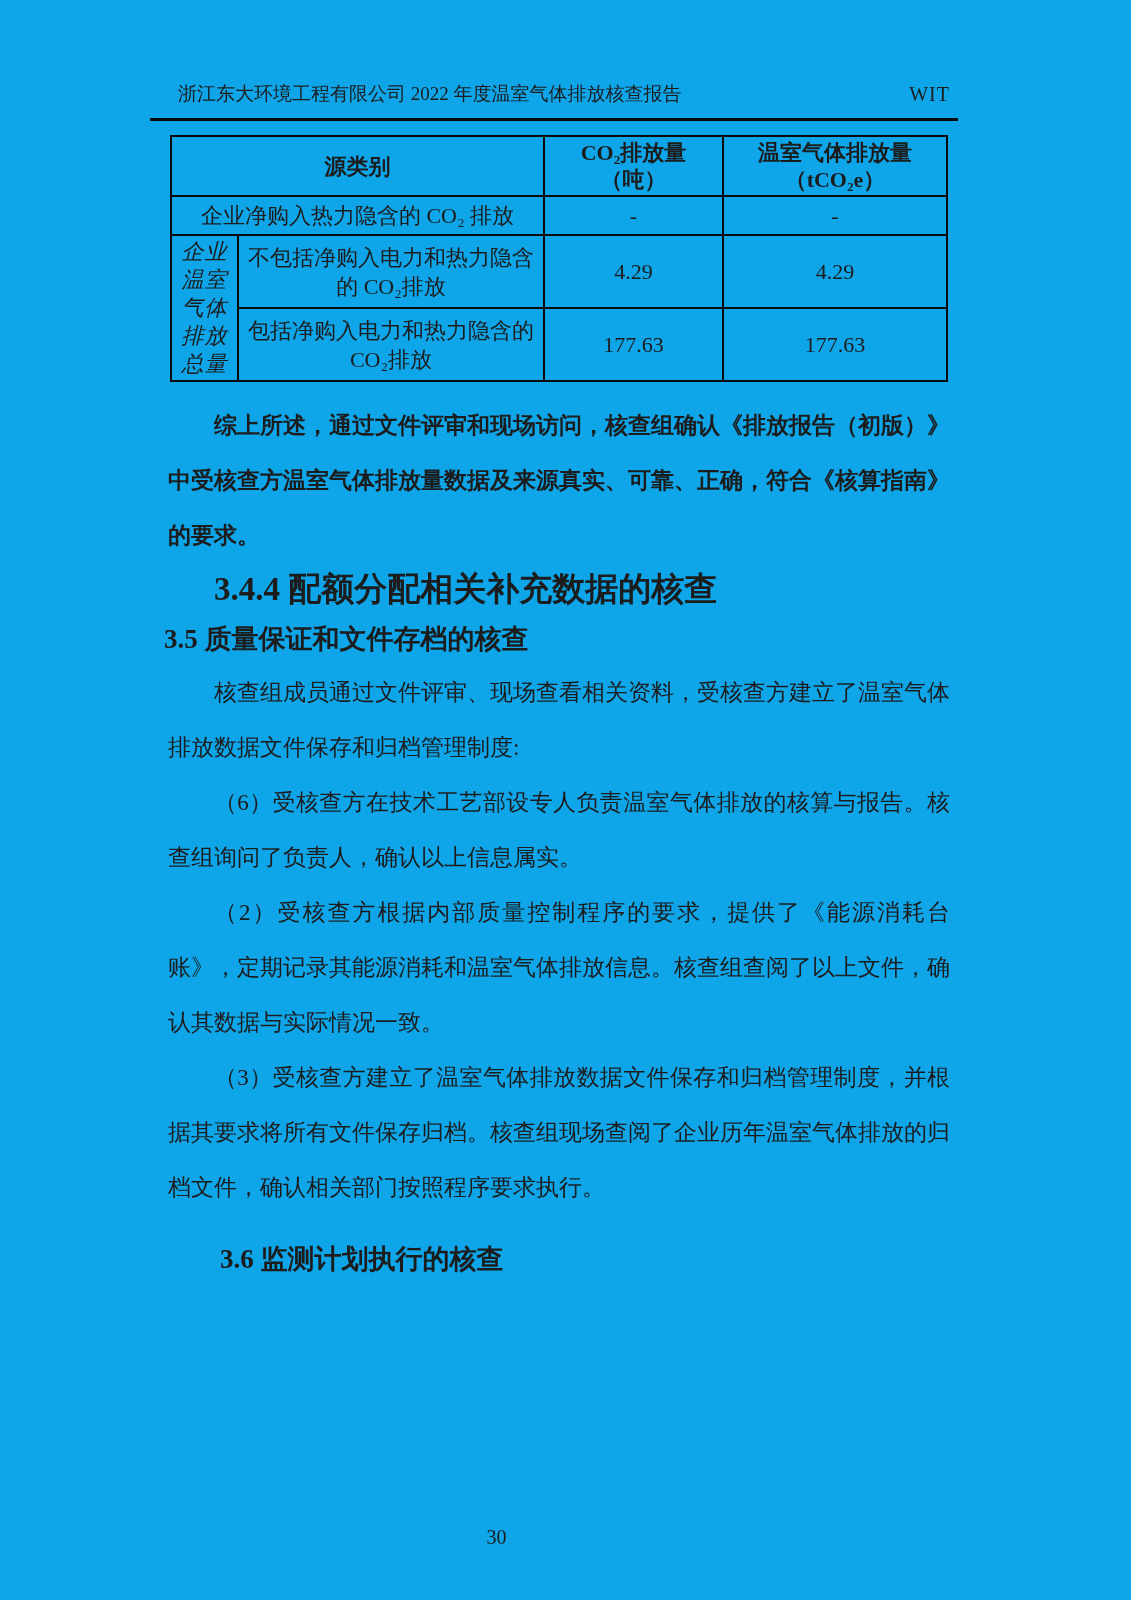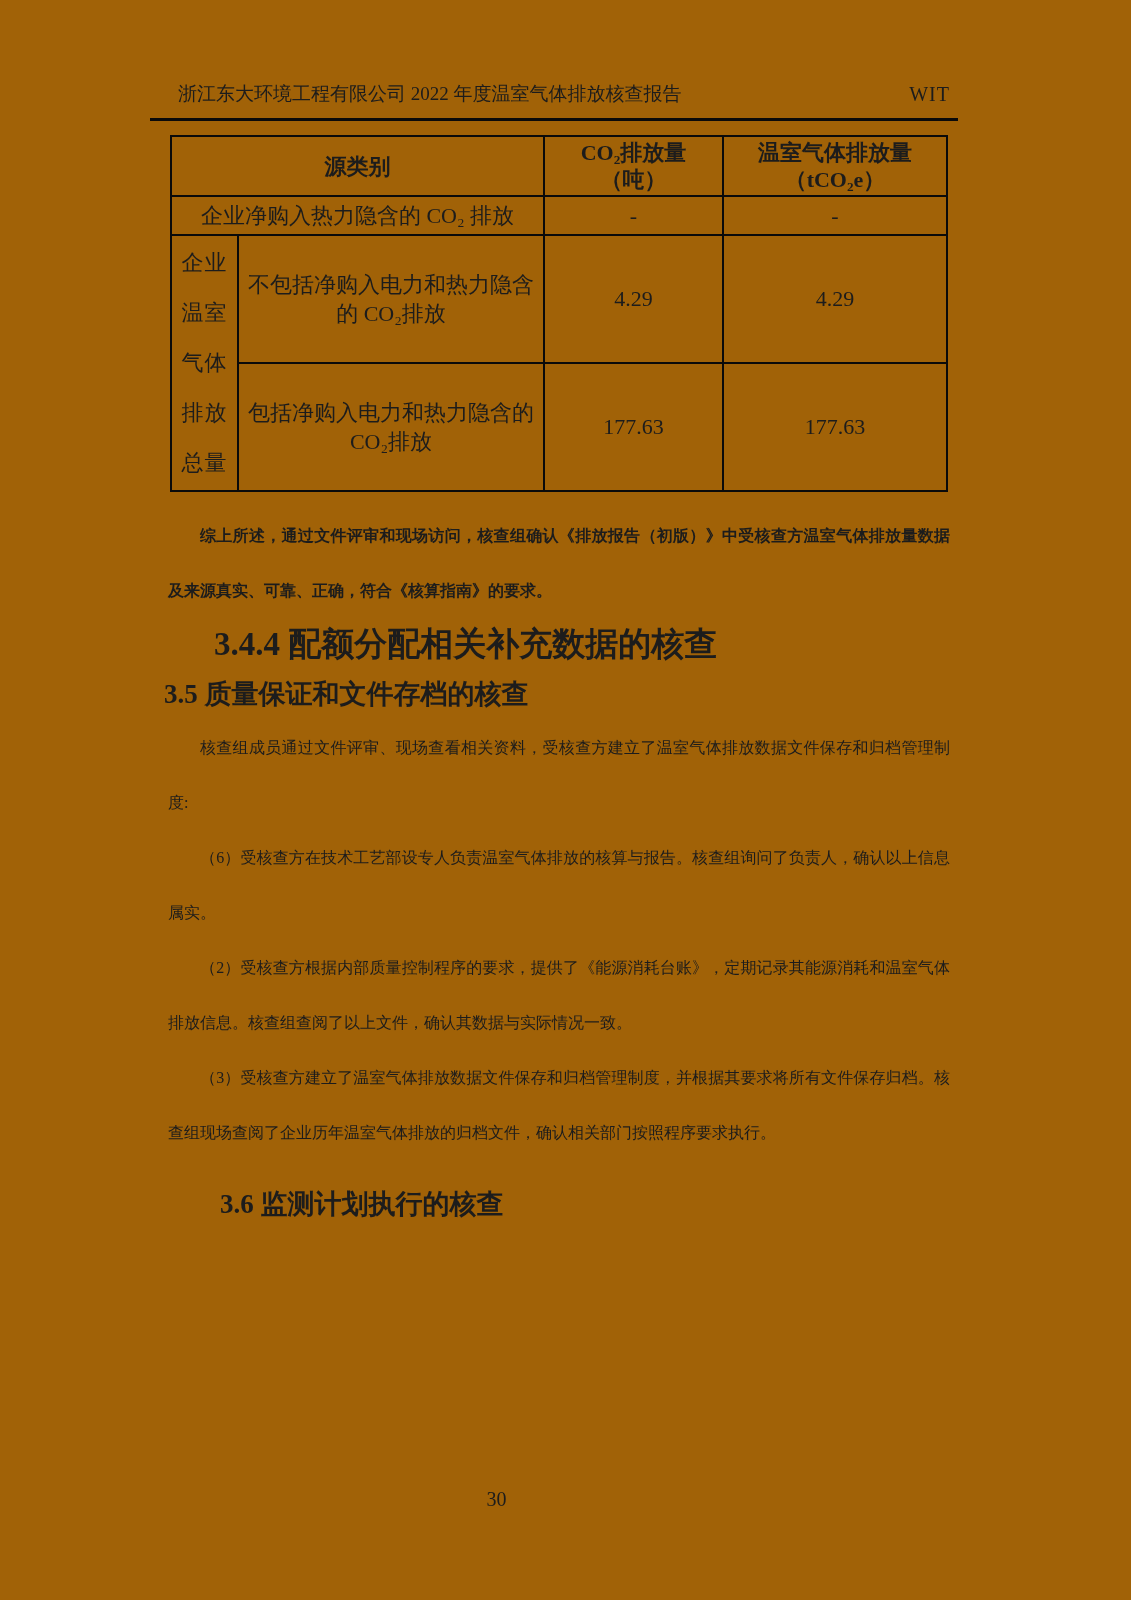--- a/index.html
+++ b/index.html
@@ -2,21 +2,21 @@
 <html><head>
 <meta charset="utf-8">
 <style>
   * { box-sizing: border-box; }
   html, body { margin: 0; padding: 0; background: #e8e8e8; }
   .page {
     position: relative;
     width: 1131px;
     height: 1600px;
     margin: 0 auto;
-    background: #a16207;
+    background: #0ea5e9;
     color: #1c1c1c;
     font-family: "Liberation Serif", "DejaVu Serif", serif;
     padding: 82px 181px 0 168px;
     overflow: hidden;
   }
   
   .doc-header {
     display: flex;
     justify-content: space-between;
     align-items: flex-end;
@@ -48,28 +48,29 @@
   table.emissions th { font-weight: bold; }
   .row-head { height: 58px; }
   .row-head .cell-line { line-height: 27px; }
   .row-heat { height: 39px; }
   .row-heat td { line-height: 27px; }
   .row-excl { height: 61px; }
   .row-incl { height: 57px; }
   .label-cell { line-height: 29px; }
   .group-cell {
     padding: 2px 1px;
-    line-height: 50px;
+    line-height: 28px;
     word-break: break-all;
     letter-spacing: 1px;
+    font-style: italic;
   }
   .num-cell { font-size: 22px; }
   
   .para {
-    font-size: 16px;
+    font-size: 23px;
     line-height: 55px;
     text-align: justify;
     text-indent: 2em;
     margin: 0;
   }
   .para.bold { font-weight: bold; }
   .para.after-table { margin-top: 16px; }
   .heading-sub {
     font-size: 33px;
     font-weight: bold;
@@ -82,21 +83,21 @@
     line-height: 44px;
     margin: 10px 0 4px -4px;
   }
   .heading-main.indented {
     margin-left: 52px;
     margin-top: 22px;
   }
   
   .page-number {
     position: absolute;
-    top: 1488px;
+    top: 1526px;
     left: 0;
     width: 993px;
     text-align: center;
     font-size: 20px;
   }
 </style>
 </head>
 <body>
 
 <div class="page">

